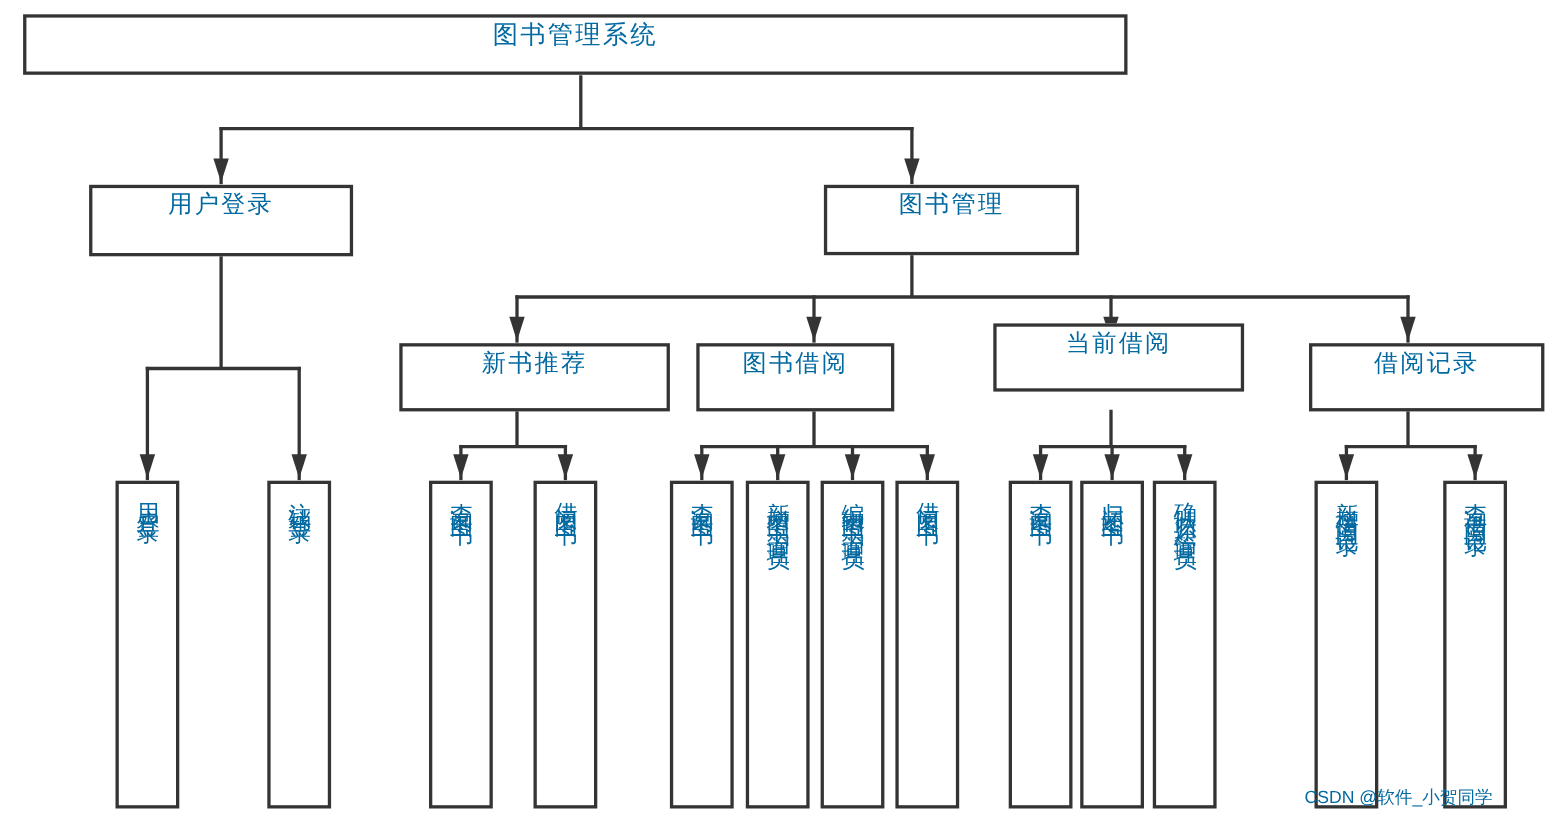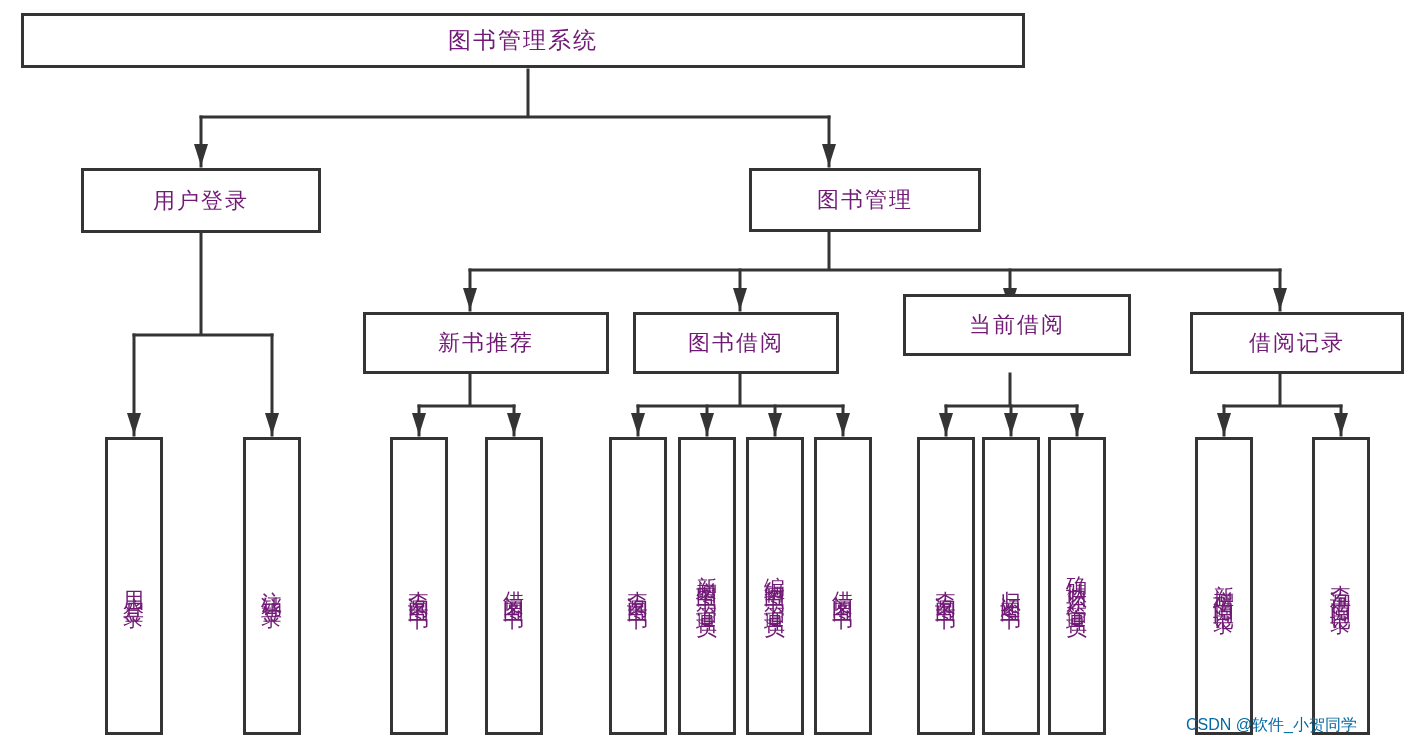--- a/index.html
+++ b/index.html
@@ -3,39 +3,39 @@
 <meta charset="utf-8">
 <style>
   html,body{margin:0;padding:0;}
   body{
     width:1405px;height:747px;position:relative;background:#ffffff;
     font-family:"Liberation Sans","DejaVu Sans",sans-serif;overflow:hidden;
   }
   #connectors{position:absolute;left:0;top:0;pointer-events:none;}
   .node{
     position:absolute;box-sizing:border-box;background:#ffffff;
-    border:3px solid #343434;color:#701a75;
-    display:flex;align-items:center;justify-content:center;
+    border:3px solid #343434;color:#0369a1;
+    display:flex;align-items:flex-start;justify-content:center;
   }
   .h-label{font-size:22px;letter-spacing:2px;white-space:nowrap;}
   .root .h-label{font-size:23px;}
   .leaf span{
     writing-mode:vertical-rl;text-orientation:mixed;
     font-size:21px;letter-spacing:6px;line-height:1;white-space:nowrap;
   }
   .watermark{
     position:absolute;left:1186px;top:715px;
     font-size:16px;color:#0369a1;white-space:nowrap;
   }
   
   .n-root{left:21px;top:13px;width:1004px;height:55px;}
   .n-user-login{left:81px;top:168px;width:240px;height:65px;}
   .n-book-mgmt{left:713px;top:168px;width:232px;height:64px;margin-left:36px;}
   .n-new-book-rec{left:363px;top:312px;width:246px;height:62px;}
-  .n-book-borrow{left:633px;top:312px;width:206px;height:62px;}
+  .n-book-borrow{left:633px;top:312px;width:180px;height:62px;}
   .n-current-borrow{left:903px;top:294px;width:228px;height:62px;}
   .n-borrow-records{left:1190px;top:312px;width:214px;height:62px;}
   .leaf{top:437px;width:58px;height:298px;}
   .n-l-user-login{left:105px;}
   .n-l-logout{left:243px;}
   .n-l-query-1{left:390px;}
   .n-l-borrow-1{left:485px;}
   .n-l-query-2{left:609px;}
   .n-l-add-book{left:678px;}
   .n-l-edit-book{left:746px;}

